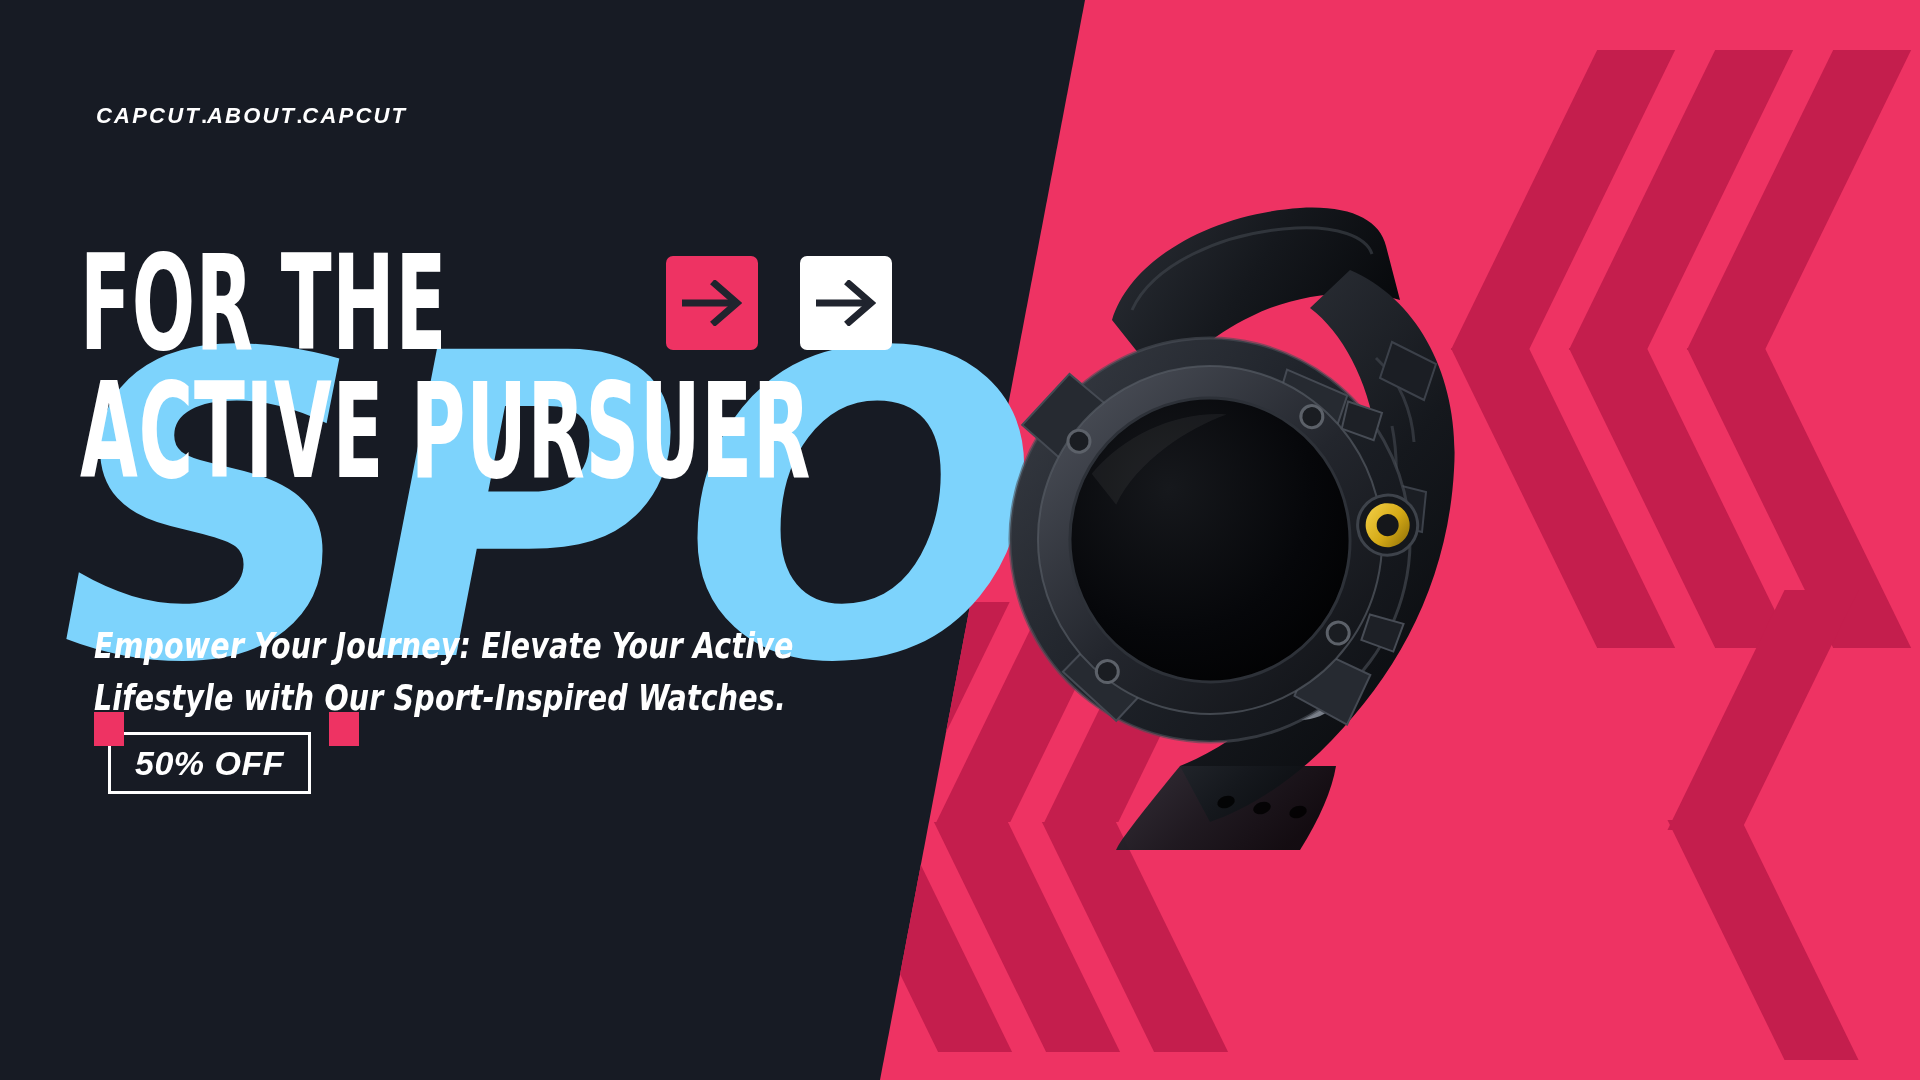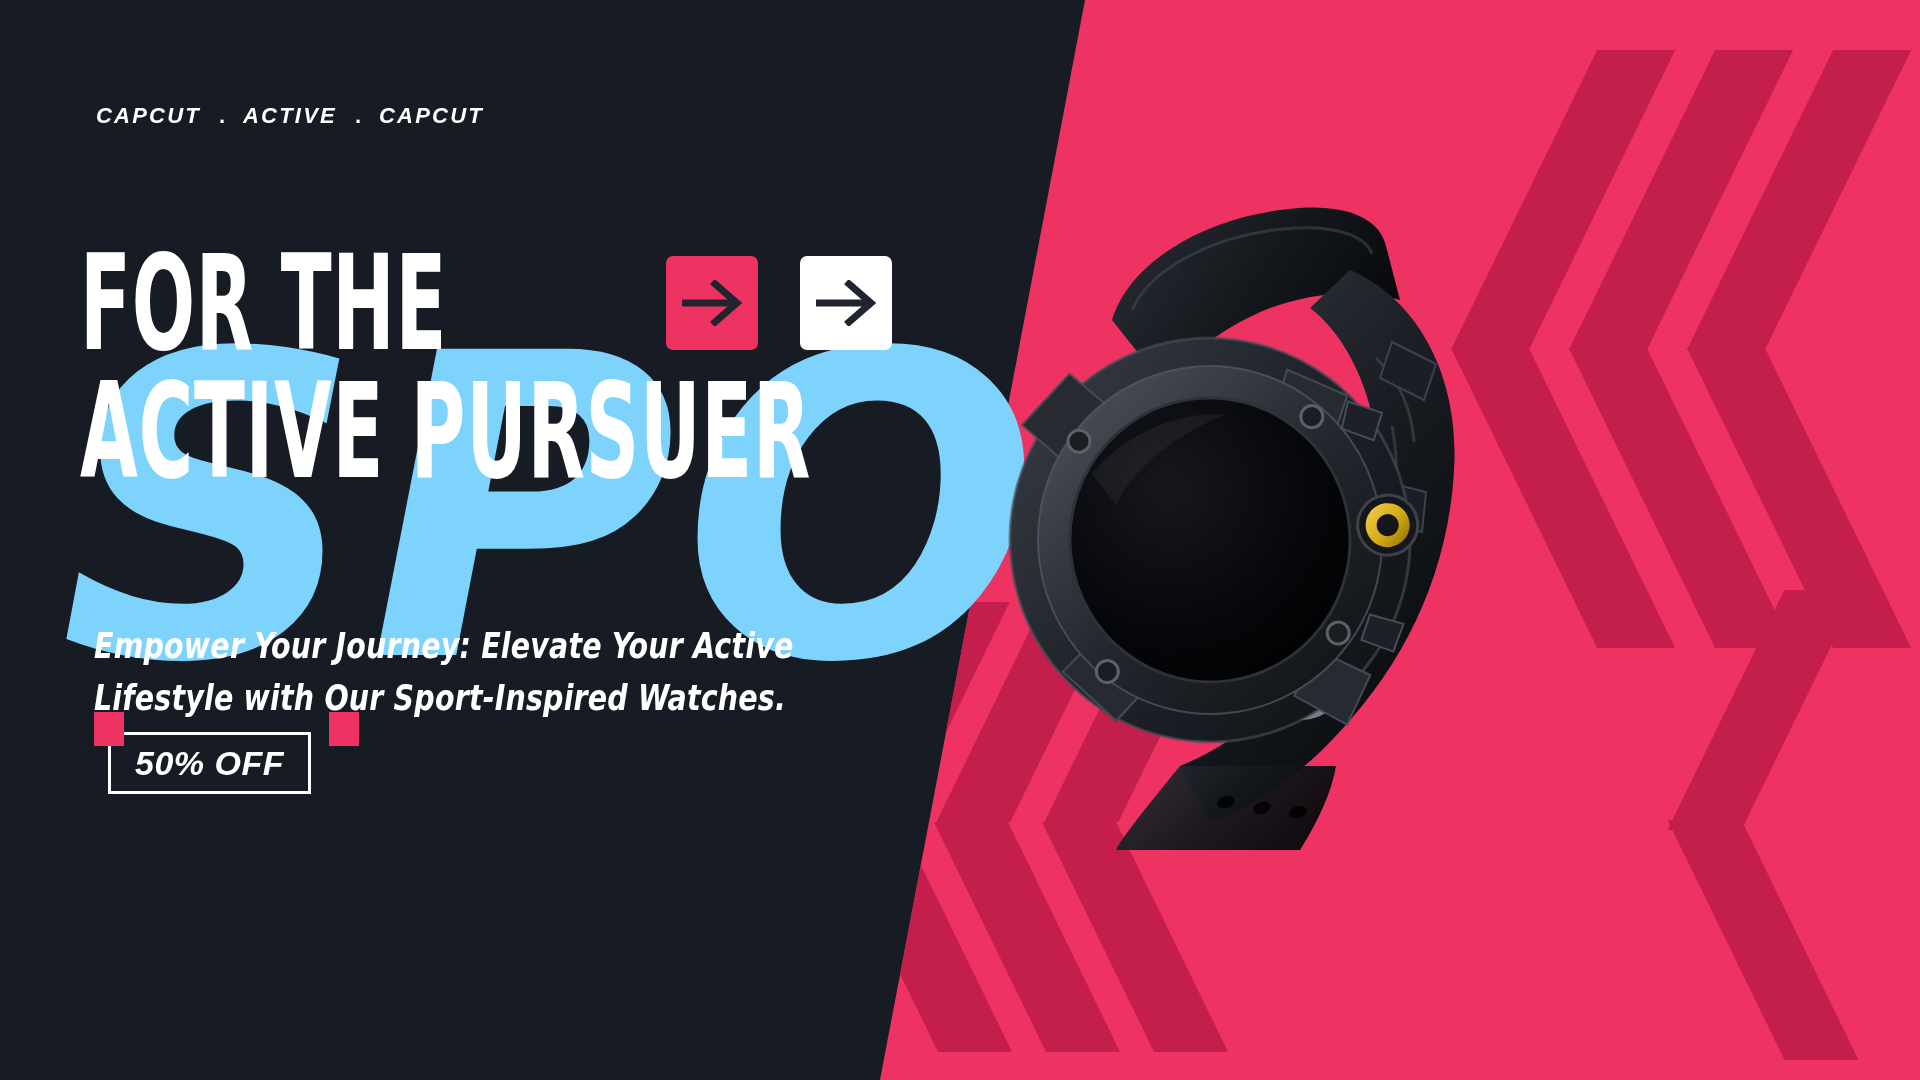--- a/index.html
+++ b/index.html
@@ -48,21 +48,21 @@
     color:#7dd3fc;
     line-height:1;
     white-space:nowrap;
     font-family:"DejaVu Sans", sans-serif;
     user-select:none;
   }
 
   
   .nav{
     position:absolute; left:96px; top:103px;
-    display:flex; align-items:center; gap:18px;
+    display:flex; align-items:center; 
     z-index:20;
   }
   .nav-item{
     color:#ffffff; font-size:22px; font-weight:bold; font-style:italic;
     letter-spacing:2.2px;
     font-family:"Liberation Sans", sans-serif;
   }
   .nav-dot{ color:#ffffff; font-size:22px; font-weight:bold; }
 
   
@@ -154,21 +154,21 @@
       <div class="chev chev-r1"></div>
       <div class="chev chev-r1b"></div>
     </div>
   </div>
 
   <div class="watermark">SPO</div>
 
   <nav class="nav">
     <span class="nav-item">CAPCUT</span>
     <span class="nav-dot">.</span>
-    <span class="nav-item">ACTIVE</span>
+    <span class="nav-item">ABOUT</span>
     <span class="nav-dot">.</span>
     <span class="nav-item">CAPCUT</span>
   </nav>
 
   <div class="headline">
     <div class="hl-row">
       <div class="hl-text">FOR THE</div>
       <div class="arrow-group">
         <div class="arrow-btn arrow-pink">
           <span>

